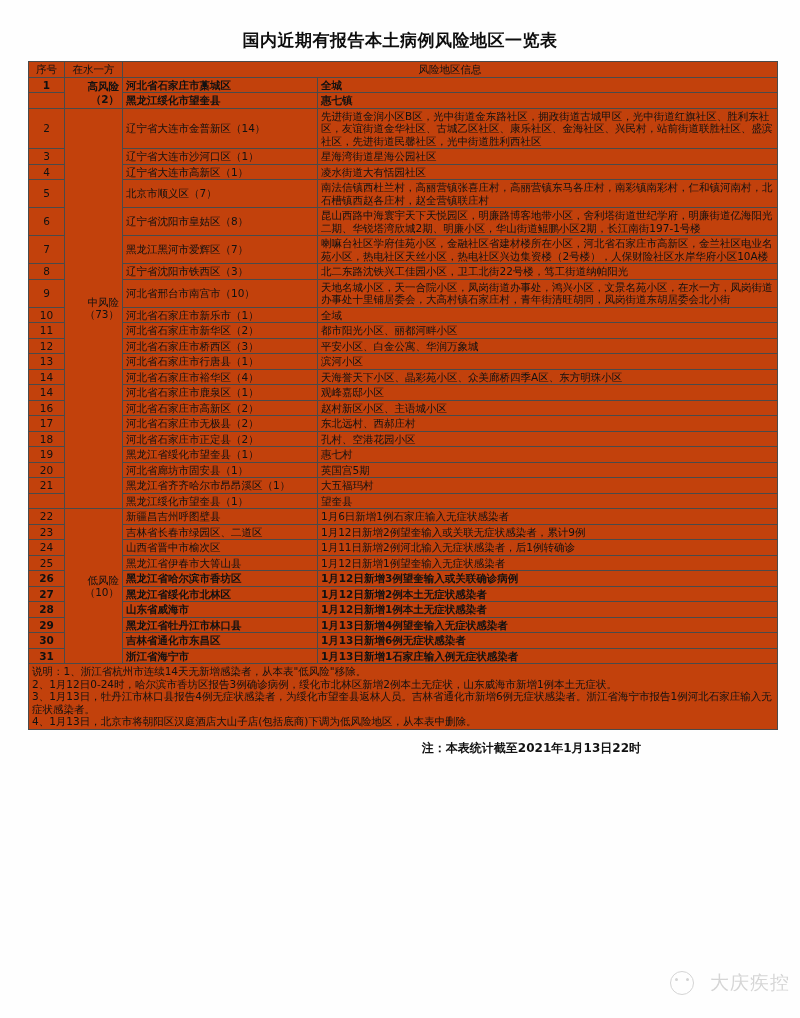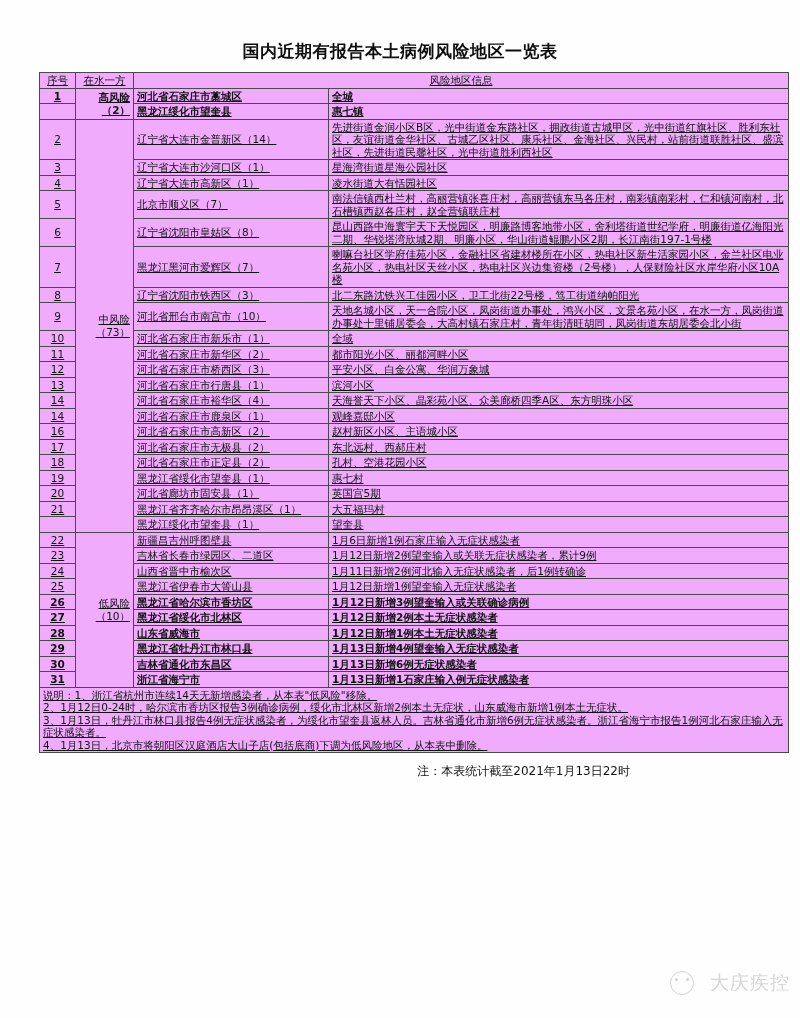--- a/index.html
+++ b/index.html
@@ -14,43 +14,42 @@
     font-family: "DejaVu Sans", "Liberation Sans", sans-serif;
     color: #111111;
     overflow: hidden;
     position: relative;
   }
   #page {
     position: relative;
     width: 800px;
     height: 1018px;
     box-sizing: border-box;
-    padding: 13px;
+    padding: 2px;
     background: #fefefe;
   }
   
   .doc-title {
     text-align: center;
     font-size: 17px;
     font-weight: bold;
     letter-spacing: 0.5px;
     padding: 27px 0 9px 0;
     color: #0d0d0d;
     font-family: "DejaVu Sans", "Liberation Sans", sans-serif;
   }
   
   .table-wrap {
     margin: 0 25px 0 26px;
   }
   table.risk {
     border-collapse: collapse;
     width: 749px;
     table-layout: fixed;
-    background: #f0abfc;
-    text-decoration: underline;
+    background: #c2410c;
   }
   table.risk td, table.risk th {
     border: 1px solid #4a4a4a;
     padding: 1px 3px;
     font-size: 10.5px;
     line-height: 12.5px;
     vertical-align: middle;
     color: #111111;
     word-break: break-all;
   }
@@ -110,21 +109,21 @@
     padding: 0;
   }
   
   .footer {
     margin: 8px 25px 0 26px;
     position: relative;
   }
   .foot-line {
     text-align: right;
     font-size: 12px;
-    font-weight: normal;
+    font-weight: bold;
     padding-right: 132px;
     line-height: 20px;
     color: #121212;
   }
   .foot-line2 {
     text-align: right;
     font-size: 12px;
     font-weight: bold;
     padding-right: 92px;
     line-height: 20px;
@@ -222,21 +221,21 @@
             <td class="info">南法信镇西杜兰村，高丽营镇张喜庄村，高丽营镇东马各庄村，南彩镇南彩村，仁和镇河南村，北石槽镇西赵各庄村，赵全营镇联庄村</td>
           </tr>
           <tr>
             <td class="no">6</td>
             <td class="area">辽宁省沈阳市皇姑区（8）</td>
             <td class="info">昆山西路中海寰宇天下天悦园区，明廉路博客地带小区，舍利塔街道世纪学府，明廉街道亿海阳光二期、华锐塔湾欣城2期、明廉小区，华山街道鲲鹏小区2期，长江南街197-1号楼</td>
           </tr>
           <tr>
             <td class="no">7</td>
             <td class="area">黑龙江黑河市爱辉区（7）</td>
-            <td class="info">喇嘛台社区学府佳苑小区，金融社区省建材楼所在小区，热电社区新生活家园小区，金兰社区电业名苑小区，热电社区天丝小区，热电社区兴边集资楼（2号楼），人保财险社区水岸华府小区10A楼</td>
+            <td class="info">喇嘛台社区学府佳苑小区，金融社区省建材楼所在小区，河北省石家庄市高新区，金兰社区电业名苑小区，热电社区天丝小区，热电社区兴边集资楼（2号楼），人保财险社区水岸华府小区10A楼</td>
           </tr>
           <tr>
             <td class="no">8</td>
             <td class="area">辽宁省沈阳市铁西区（3）</td>
             <td class="info">北二东路沈铁兴工佳园小区，卫工北街22号楼，笃工街道纳帕阳光</td>
           </tr>
           <tr>
             <td class="no">9</td>
             <td class="area">河北省邢台市南宫市（10）</td>
             <td class="info">天地名城小区，天一合院小区，凤岗街道办事处，鸿兴小区，文景名苑小区，在水一方，凤岗街道办事处十里铺居委会，大高村镇石家庄村，青年街清旺胡同，凤岗街道东胡居委会北小街</td>

